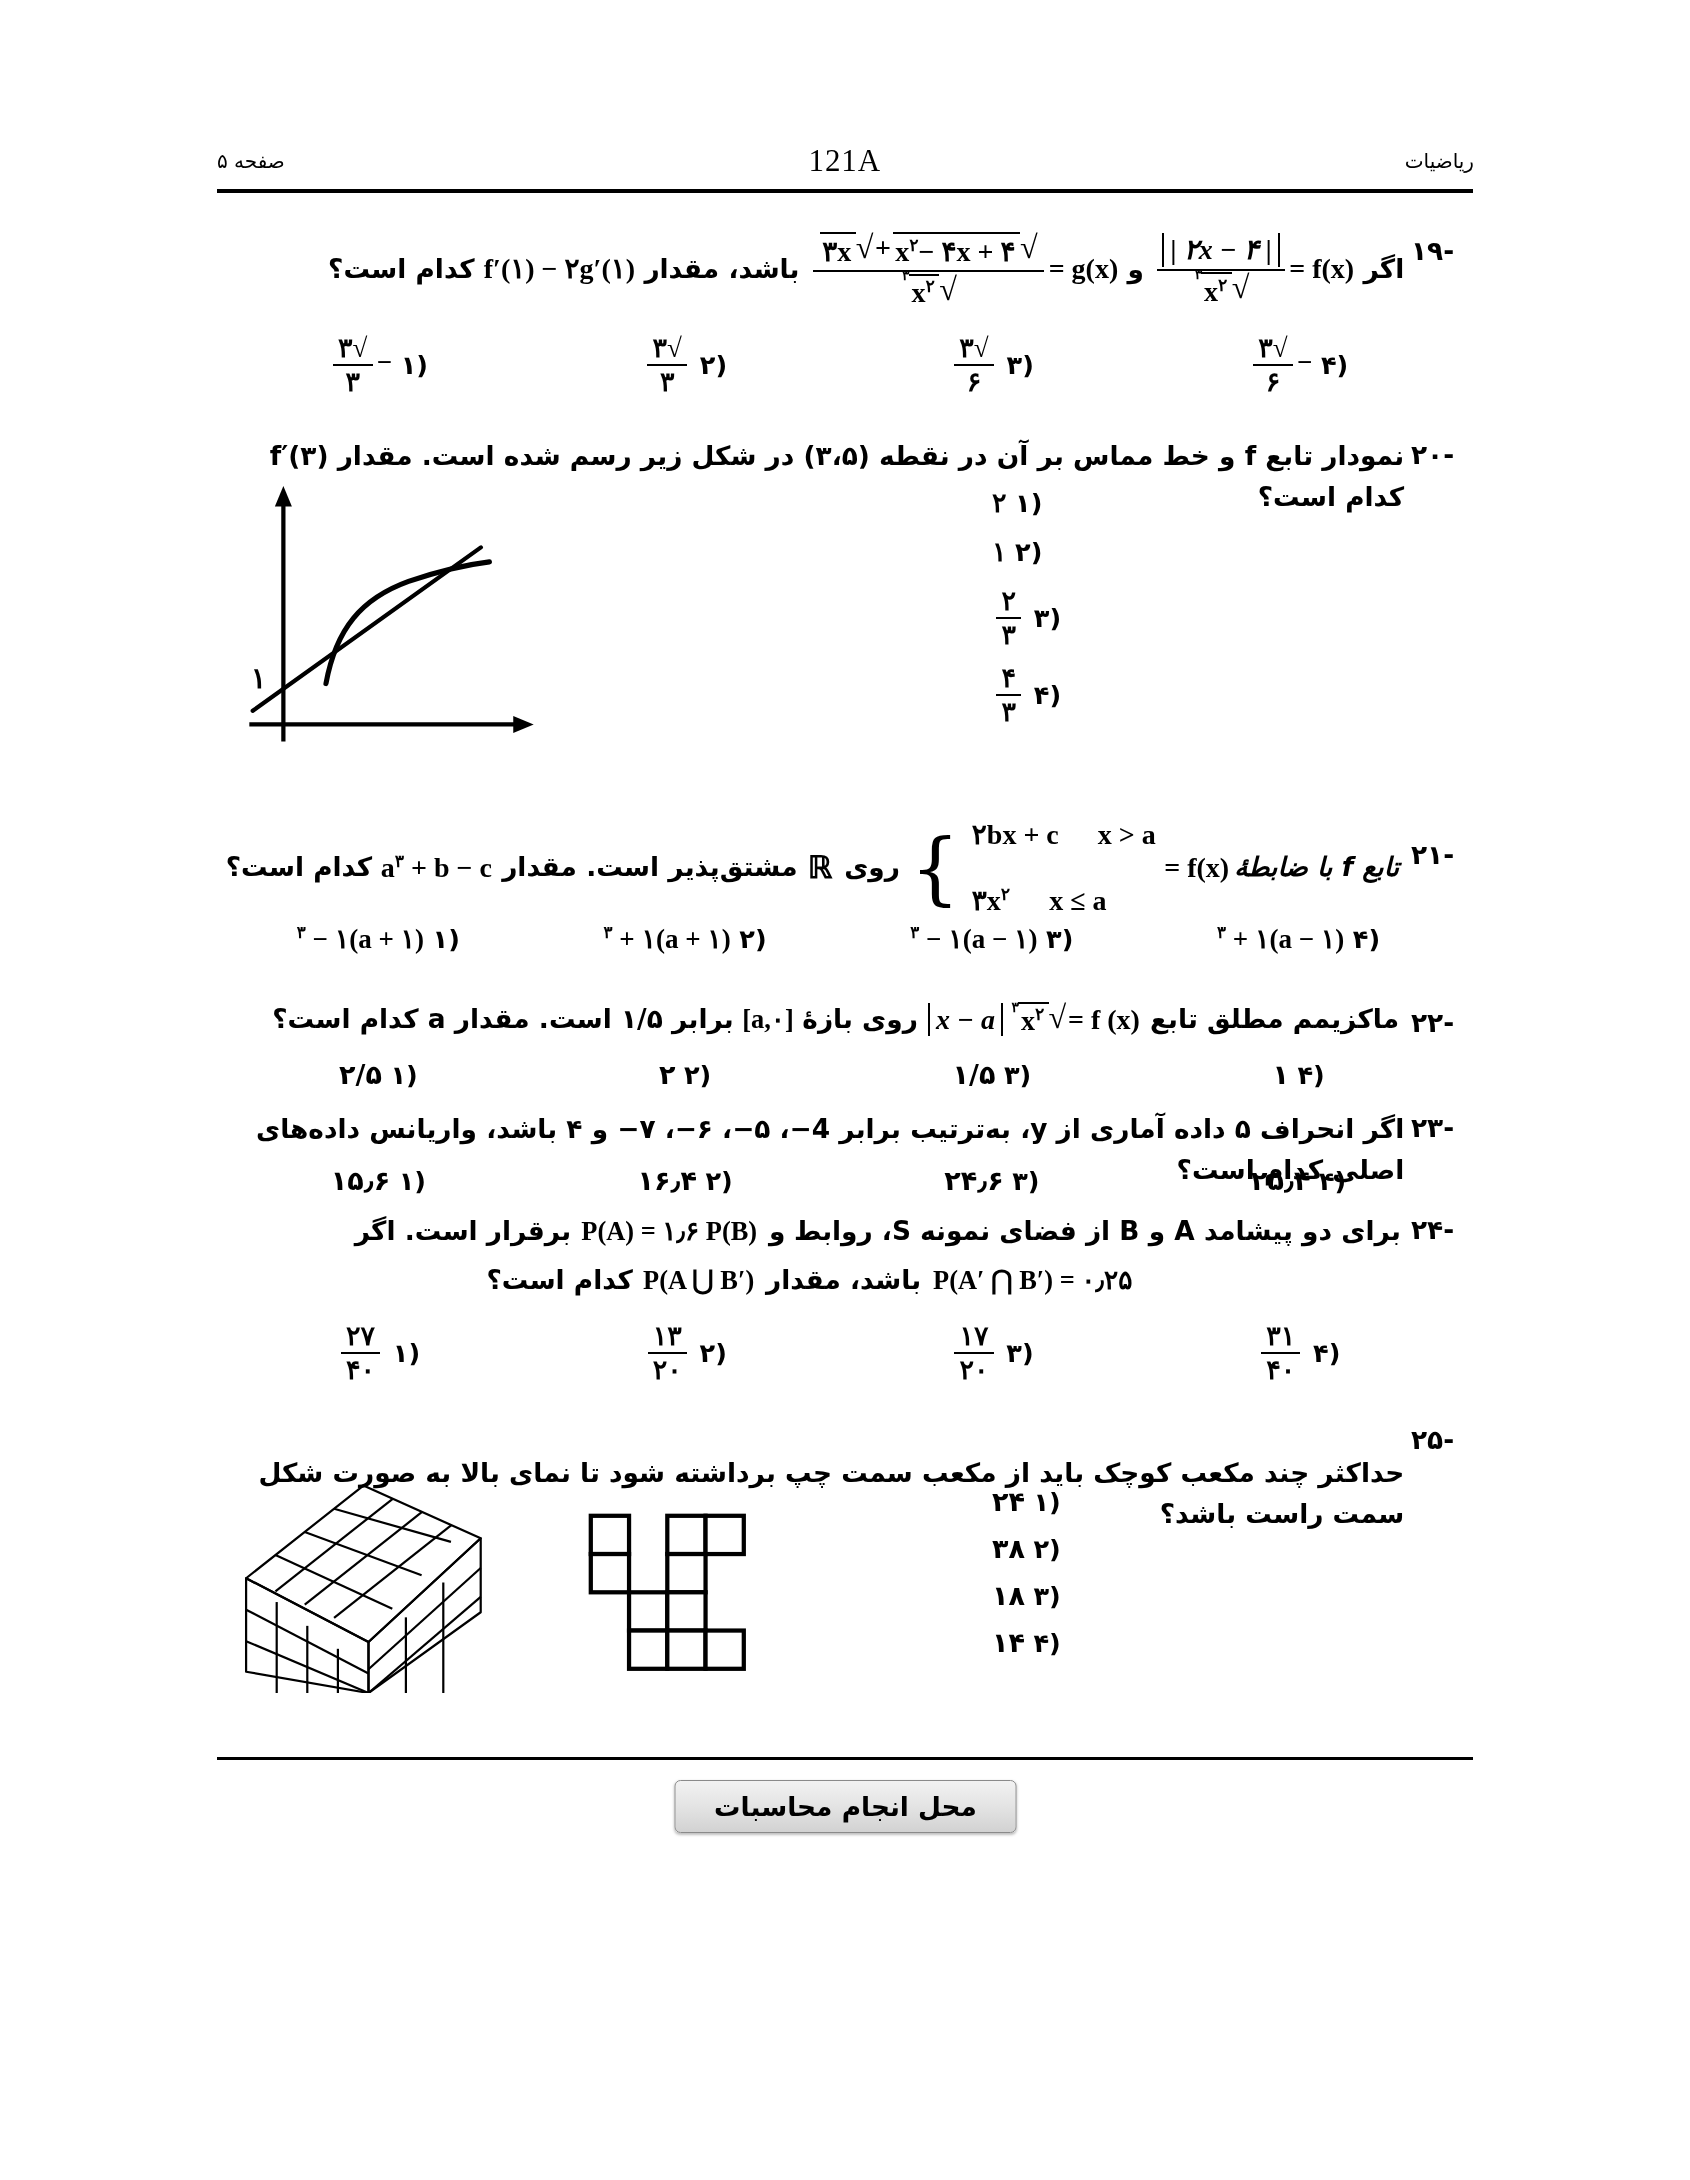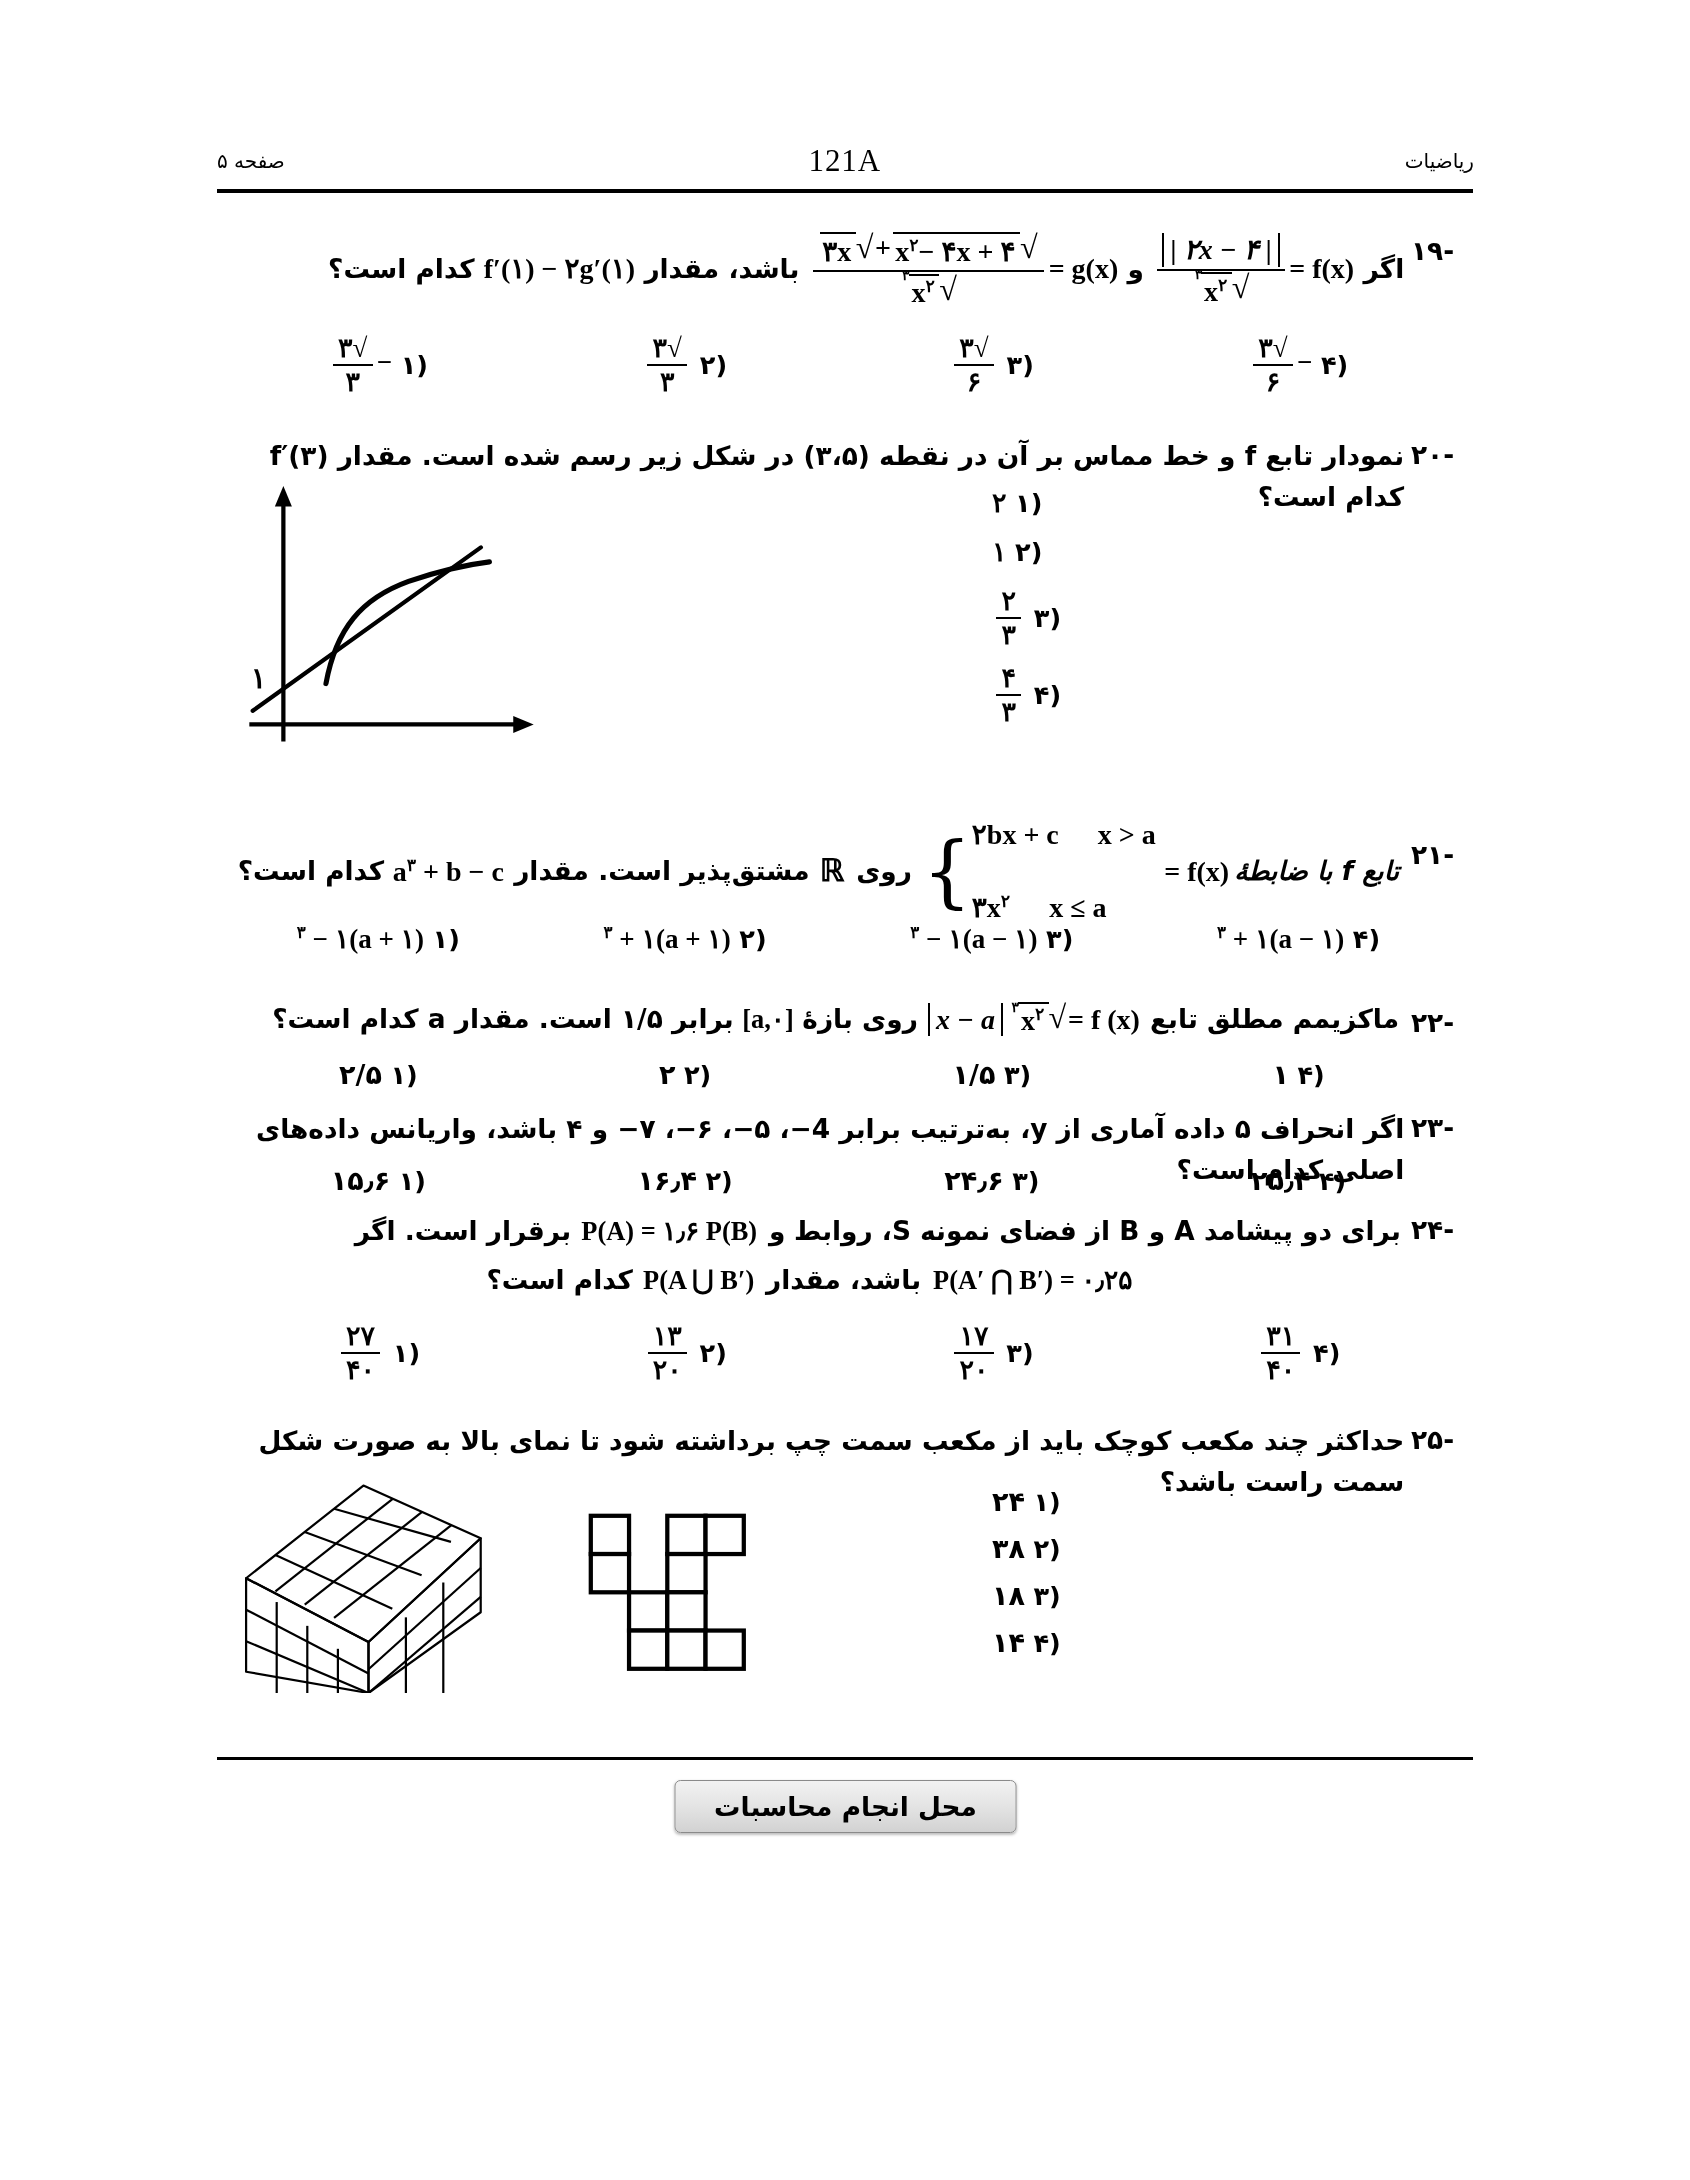--- a/index.html
+++ b/index.html
@@ -171,22 +171,23 @@
     font-family: "DejaVu Serif", serif;
     font-weight: 400;
     display: flex;
     align-items: center;
   }
   .cases .rows {
     display: flex;
     flex-direction: column;
     justify-content: center;
     direction: ltr;
-    gap: 30px;
+    gap: 23px;
     padding-right: 5.1px;
+    margin-left: 12px;
   }
   .cases .crow {
     display: flex;
     flex-direction: row;
     gap: 39px;
     white-space: nowrap;
   }
 
   
   .opts {
@@ -531,21 +532,21 @@
       <span class="val mser"><span class="frac">
             <span class="num">۳۱</span>
             <span class="den">۴۰</span>
           </span></span>
     </div>
   </div>
 
   <div class="q" style="top:1421px; right:217px; width:1256px;">
     <div class="q-row">
       <div class="q-num">-۲۵</div>
-      <div class="q-text" style="flex:1;">حداکثر چند مکعب کوچک باید از مکعب سمت چپ برداشته شود تا نمای بالا به صورت شکل سمت راست باشد؟</div>
+      <div class="q-text" style="flex:1;margin-top:32px;">حداکثر چند مکعب کوچک باید از مکعب سمت چپ برداشته شود تا نمای بالا به صورت شکل سمت راست باشد؟</div>
     </div>
   </div>
 
   <div style="position:absolute; top:1472px; left:232px; width:273px; height:221px;">
     <svg viewBox="0 0 320 260" width="273" height="221">
       <g stroke="#000" stroke-width="2.6" fill="none" stroke-linejoin="round">
 
         <path d="M 16 125 L 154 16 L 292 78 L 160 200 Z"></path>
 
         <path d="M 50.5 97.75 L 188 160.75"></path>

